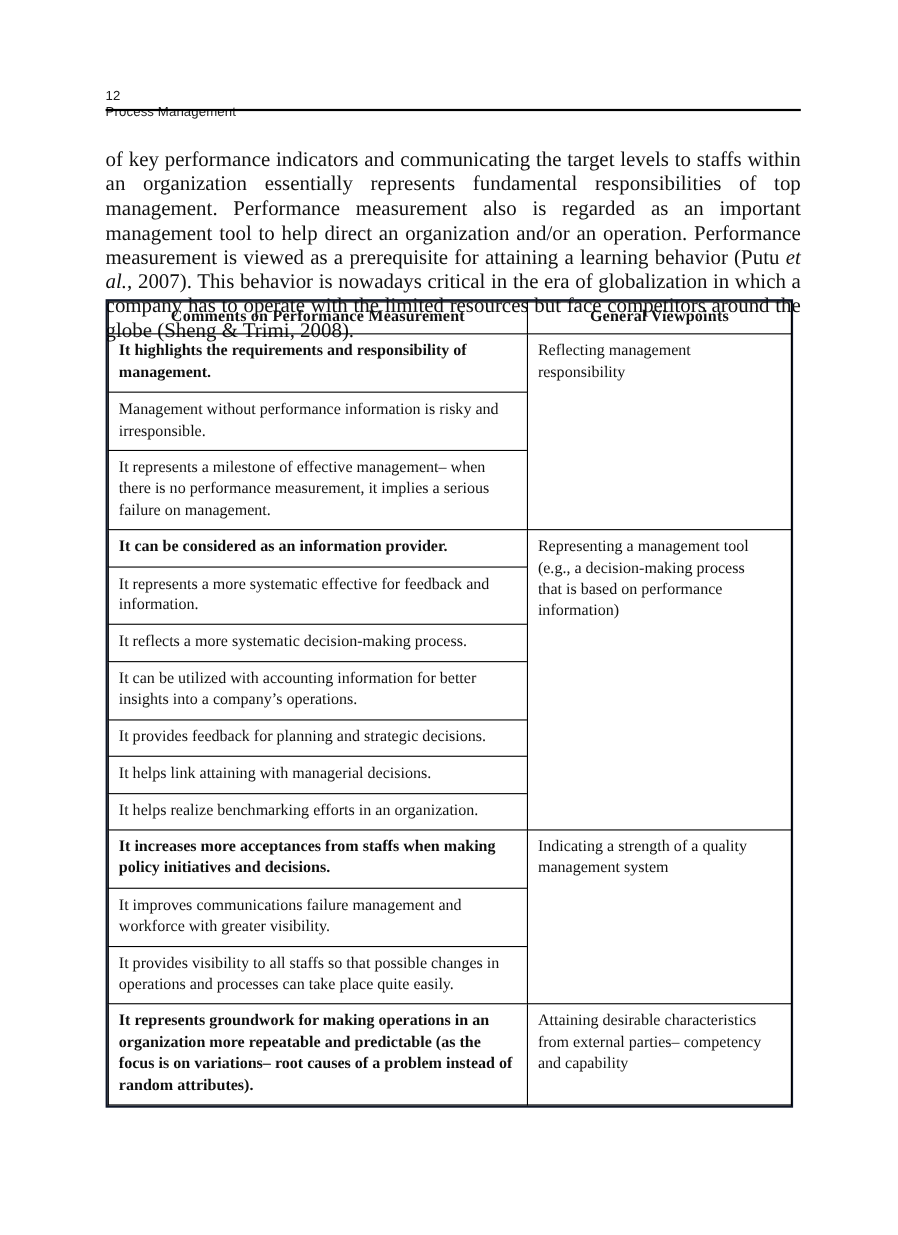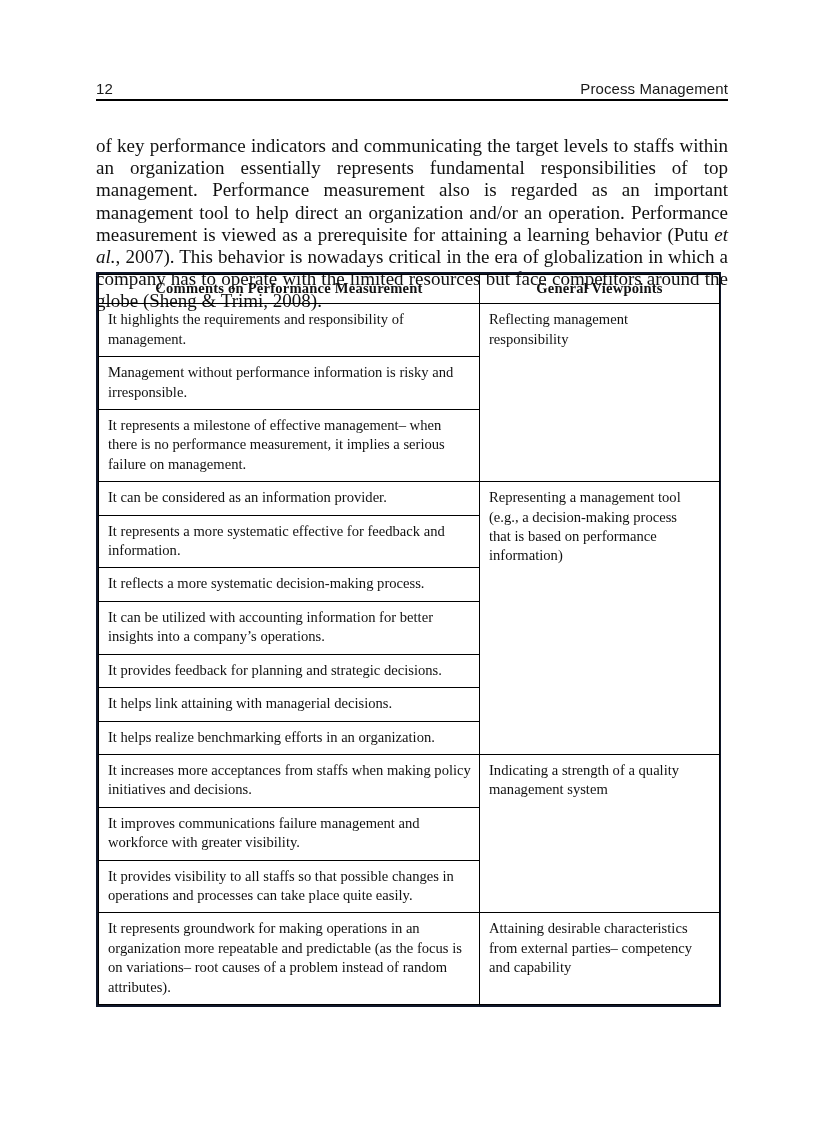--- a/index.html
+++ b/index.html
@@ -28,23 +28,24 @@
   .running-head {
     position: absolute;
     top: 80px;
     left: 0;
     width: 632px;
     height: 22px;
     display: flex;
     align-items: flex-start;
     justify-content: space-between;
     font-family: "Liberation Sans", sans-serif;
-    font-size: 15px;
+    font-size: 12px;
     letter-spacing: 0.1px;
     color: #1a1a1a;
+    flex-direction: column;
   }
   .head-rule {
     position: absolute;
     top: 99px;
     left: 0;
     width: 632px;
     height: 2px;
     background: #000000;
   }
 
@@ -93,20 +94,21 @@
     letter-spacing: 0.2px;
   }
   table.cmt td.left-cell {
     padding: 6px 8px 7px 9px;
   }
   table.cmt td.right-cell {
     padding: 6px 20px 7px 9px;
   }
   table.cmt tr.group-start td.left-cell {
     border-top: 1px solid #000000;
+    font-weight: bold;
   }
 </style>
 </head>
 <body>
 
 <div class="page">
 
   <div class="running-head">
     <span>12</span>
     <span>Process Management</span>

